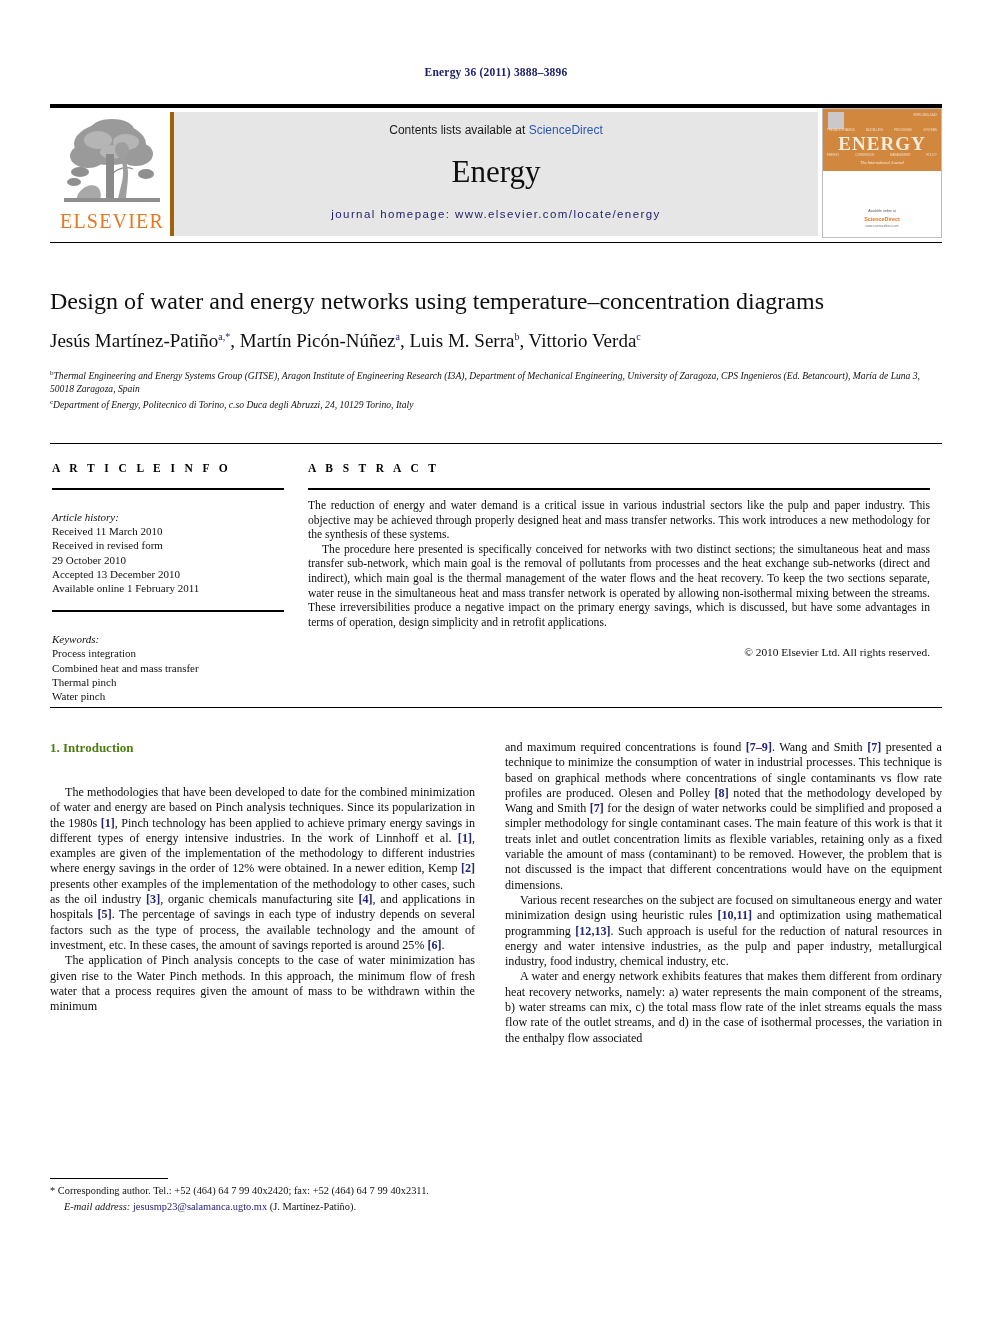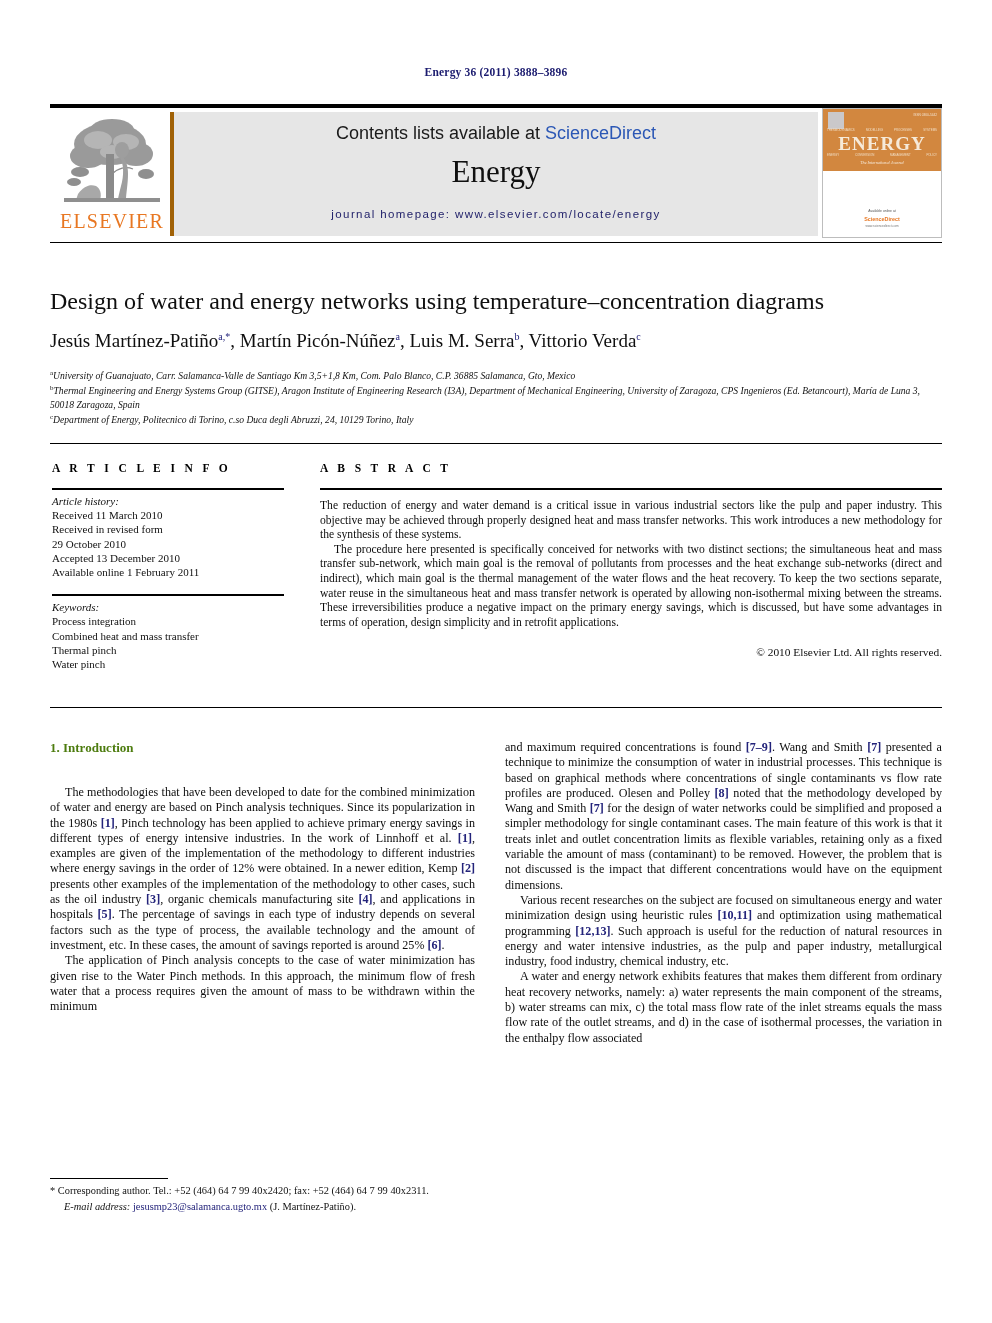--- a/index.html
+++ b/index.html
@@ -79,21 +79,21 @@
     width: 644px;
     height: 124px;
     background: #e6e6e6;
   }
   .contents-line {
     position: absolute;
     left: 0; top: 11px;
     width: 644px;
     text-align: center;
     font-family: "Liberation Sans", sans-serif;
-    font-size: 18px;
+    font-size: 12px;
     color: #1a1a1a;
   }
   .contents-line .sd {
     color: #2b57b5;
   }
   .journal-name {
     position: absolute;
     left: 0; top: 42px;
     width: 644px;
     text-align: center;
@@ -272,38 +272,38 @@
     height: 1px;
     background: #000000;
   }
   .info-col {
     position: absolute;
     left: 52px; top: 462px;
     width: 232px;
   }
   .abs-col {
     position: absolute;
-    left: 320px; top: 462px;
+    left: 308px; top: 462px;
     width: 622px;
   }
   .section-caps {
     font-family: "Liberation Serif", serif;
     font-weight: bold;
     font-size: 11.5px;
     letter-spacing: 3.4px;
     color: #000000;
   }
   .thin-rule {
     width: 100%;
     height: 2px;
     background: #000000;
     margin-top: 14px;
   }
   .info-block {
-    margin-top: 4px;
+    margin-top: 20px;
     font-family: "Liberation Serif", serif;
     font-size: 11px;
     line-height: 14.2px;
     color: #111111;
   }
   .info-block .ital {
     font-style: italic;
   }
   .info-rule2 {
     width: 100%;
@@ -490,21 +490,20 @@
     <div class="masthead-rule-bottom"></div>
   </div>
 
   <div class="title">Design of water and energy networks using temperature–concentration diagrams</div>
 
   <div class="authors">
     <span>Jesús Martínez-Patiño</span><sup>a,*</sup>, <span>Martín Picón-Núñez</span><sup>a</sup>, <span>Luis M. Serra</span><sup>b</sup>, <span>Vittorio Verda</span><sup>c</sup>
   </div>
 
   <div class="affiliations">
-    <div><sup>a</sup><span>University of Guanajuato, Carr. Salamanca-Valle de Santiago Km 3,5+1,8 Km, Com. Palo Blanco, C.P. 36885 Salamanca, Gto, Mexico</span></div>
     <div><sup>b</sup><span>Thermal Engineering and Energy Systems Group (GITSE), Aragon Institute of Engineering Research (I3A), Department of Mechanical Engineering, University of Zaragoza, CPS Ingenieros (Ed. Betancourt), María de Luna 3, 50018 Zaragoza, Spain</span></div>
     <div><sup>c</sup><span>Department of Energy, Politecnico di Torino, c.so Duca degli Abruzzi, 24, 10129 Torino, Italy</span></div>
   </div>
 
   <div class="panel-rule-top"></div>
 
   <div class="info-col">
     <div class="section-caps">A R T I C L E   I N F O</div>
     <div class="thin-rule"></div>
     <div class="info-block">

